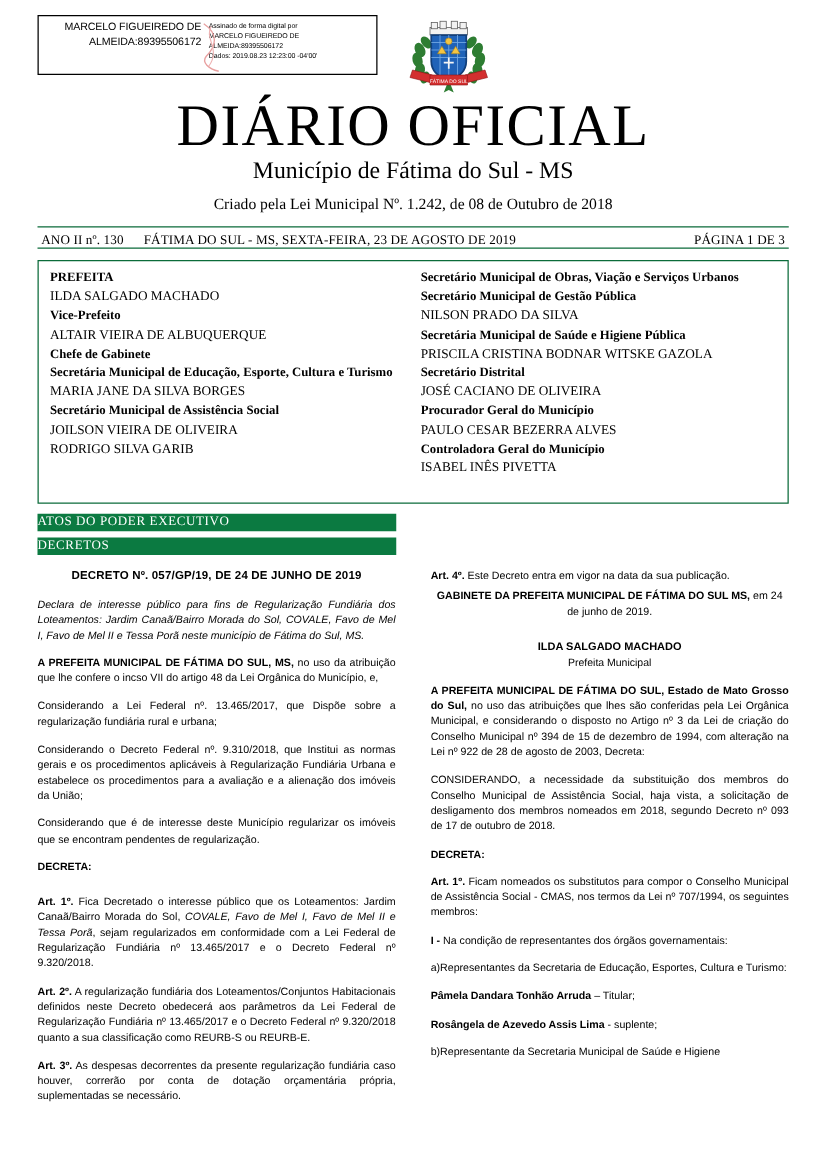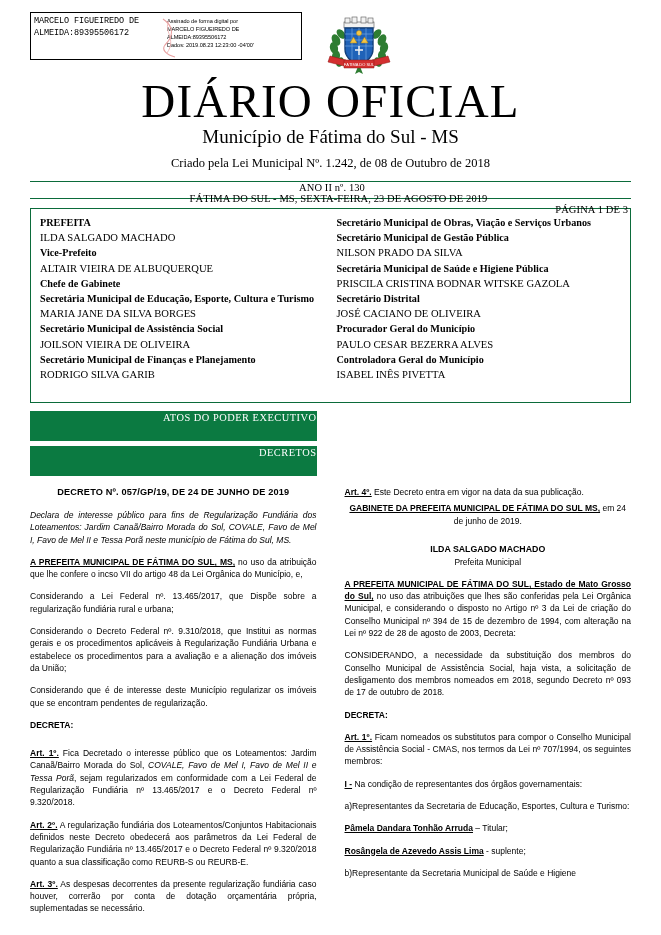--- a/index.html
+++ b/index.html
@@ -17,24 +17,25 @@
   .topstrip { position: relative; height: 72px; }
   .sigbox {
     position: absolute; left: 0; top: 12px;
     width: 272px; height: 48px;
     border: 1px solid #000;
     display: flex; align-items: stretch;
     background: #fff;
   }
   .sig-name {
     width: 132px;
-    font-family: Liberation Mono, monospace;
+    font-family: Liberation Sans, sans-serif;
     font-size: 8.5px; line-height: 11.5px;
     padding: 3px 2px 0 3px;
     letter-spacing: -0.1px;
+    text-align: right;
   }
   .sig-meta {
     flex: 1;
     font-size: 5.6px; line-height: 8.1px;
     padding: 4px 2px 0 4px;
     letter-spacing: -0.05px;
   }
   .sig-swoosh {
     position: absolute; left: 126px; top: 4px;
     width: 26px; height: 42px;
@@ -64,25 +65,24 @@
     line-height: 18px;
     margin-top: 6px;
   }
 
   
   .infobar {
     margin-top: 9px;
     border-top: 1.6px solid #0b6b3a;
     border-bottom: 1.6px solid #0b6b3a;
     height: 18px;
-    display: flex; align-items: center;
+    display: flex; align-items: flex-end;
     font-family: "Liberation Serif", serif;
     font-size: 10.5px;
     letter-spacing: 0.1px;
-    flex-direction: column;
   }
   .infobar .ib-ano { padding-left: 3px; }
   .infobar .ib-mid { margin-left: 16px; }
   .infobar .ib-page { margin-left: auto; padding-right: 3px; }
 
   
   .officials {
     margin-top: 9px;
     border: 1.6px solid #0b6b3a;
     display: flex;
@@ -101,25 +101,25 @@
     font-family: "Liberation Serif", serif;
     font-weight: 400;
     font-size: 10.6px;
     line-height: 15.2px;
   }
 
   
   .banner {
     background: #0b7a41;
     color: #fff;
-    text-align: right;
+    text-align: left;
     font-family: "Liberation Serif", serif;
     font-size: 10.4px;
     letter-spacing: 0.5px;
-    height: 30px;
+    height: 14px;
     line-height: 14px;
     margin: 0 auto;
   }
   .banner.b1 { width: 100%; margin-top: 8px; }
   .banner.b2 { width: 100%; margin-top: 5px; }
 
   
   .columns { display: flex; margin-top: 10px; }
   .col { width: 50%; }
   .col.left { padding-right: 14px; }
@@ -134,21 +134,21 @@
     margin-bottom: 10px;
   }
   .para {
     font-size: 8.5px;
     line-height: 12.3px;
     text-align: justify;
     margin-bottom: 10px;
   }
   .para.ital { font-style: italic; }
   .para.center { text-align: center; }
-  .para b { font-weight: bold; text-decoration: underline; }
+  .para b { font-weight: bold; }
   .para i { font-style: italic; }
   .tight { margin-bottom: 4px; }
   .gap { margin-bottom: 16px; }
   .sig-block { text-align: center; margin-bottom: 10px; }
   .sig-block .nm { font-size: 8.8px; font-weight: bold; line-height: 13px; }
   .sig-block .ti { font-size: 8.4px; line-height: 12px; }
 </style>
 </head>
 <body>
 
@@ -236,21 +236,20 @@
     <div class="off-col left">
       <div class="off-role">PREFEITA</div>
       <div class="off-name">ILDA SALGADO MACHADO</div>
       <div class="off-role">Vice-Prefeito</div>
       <div class="off-name">ALTAIR VIEIRA DE ALBUQUERQUE</div>
       <div class="off-role">Chefe de Gabinete</div>
       <div class="off-role">Secretária Municipal de Educação, Esporte, Cultura e Turismo</div>
       <div class="off-name">MARIA JANE DA SILVA BORGES</div>
       <div class="off-role">Secretário Municipal de Assistência Social</div>
       <div class="off-name">JOILSON VIEIRA DE OLIVEIRA</div>
-      <div class="off-role">Secretário Municipal de Finanças e Planejamento</div>
       <div class="off-name">RODRIGO SILVA GARIB</div>
     </div>
     <div class="off-col right">
       <div class="off-role">Secretário Municipal de Obras, Viação e Serviços Urbanos</div>
       <div class="off-role">Secretário Municipal de Gestão Pública</div>
       <div class="off-name">NILSON PRADO DA SILVA</div>
       <div class="off-role">Secretária Municipal de Saúde e Higiene Pública</div>
       <div class="off-name">PRISCILA CRISTINA BODNAR WITSKE GAZOLA</div>
       <div class="off-role">Secretário Distrital</div>
       <div class="off-name">JOSÉ CACIANO DE OLIVEIRA</div>

